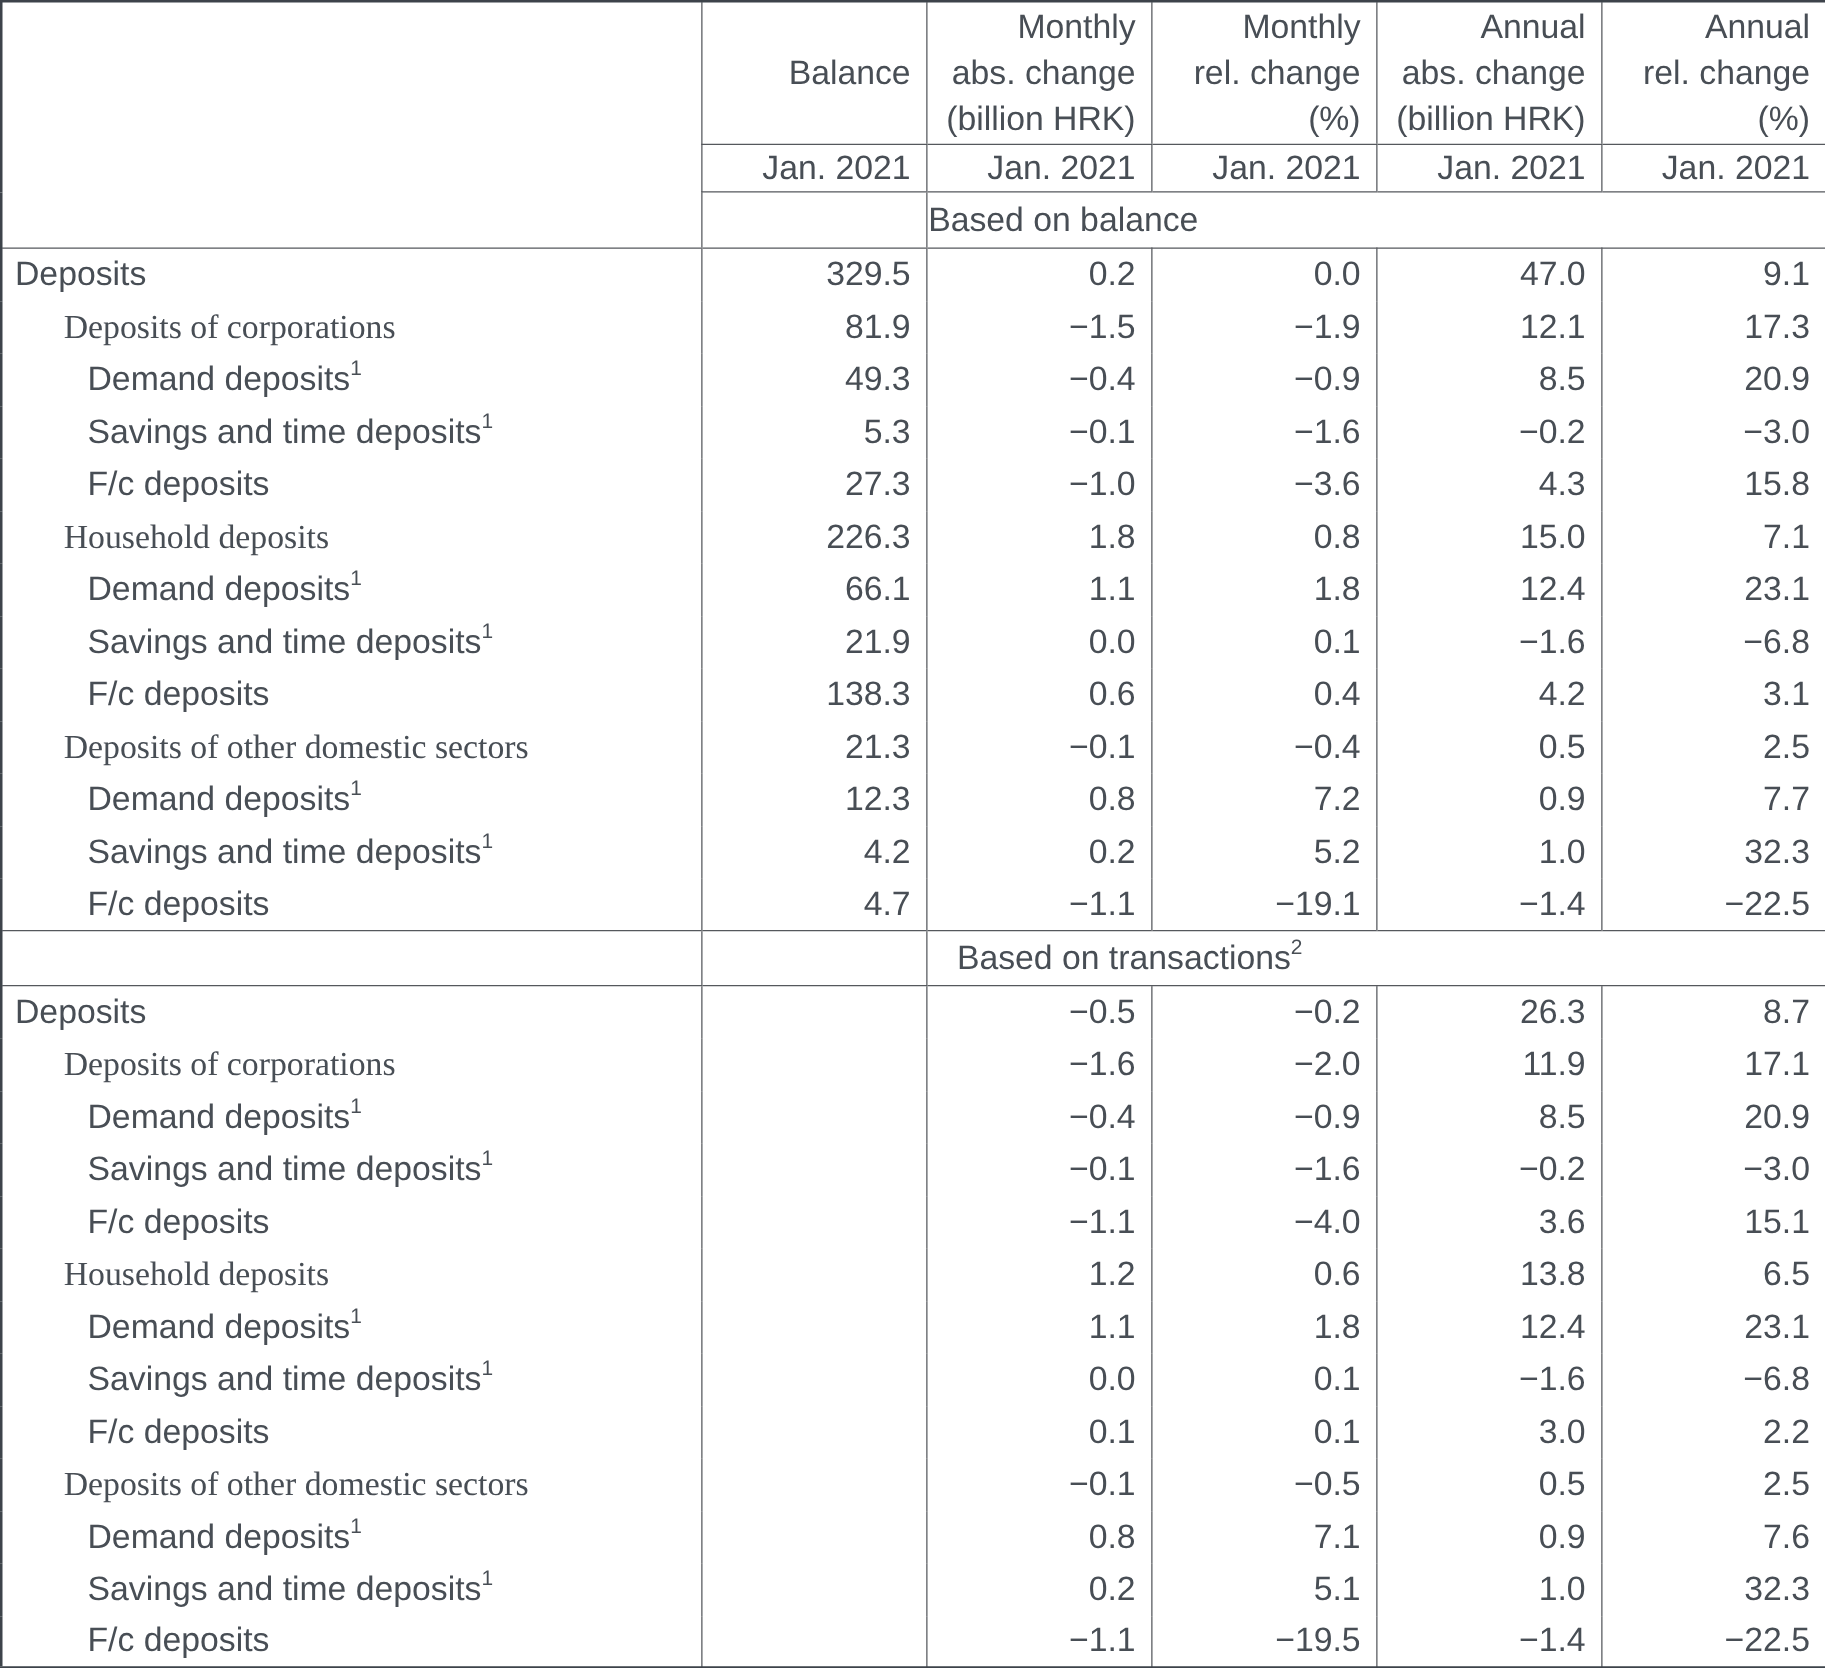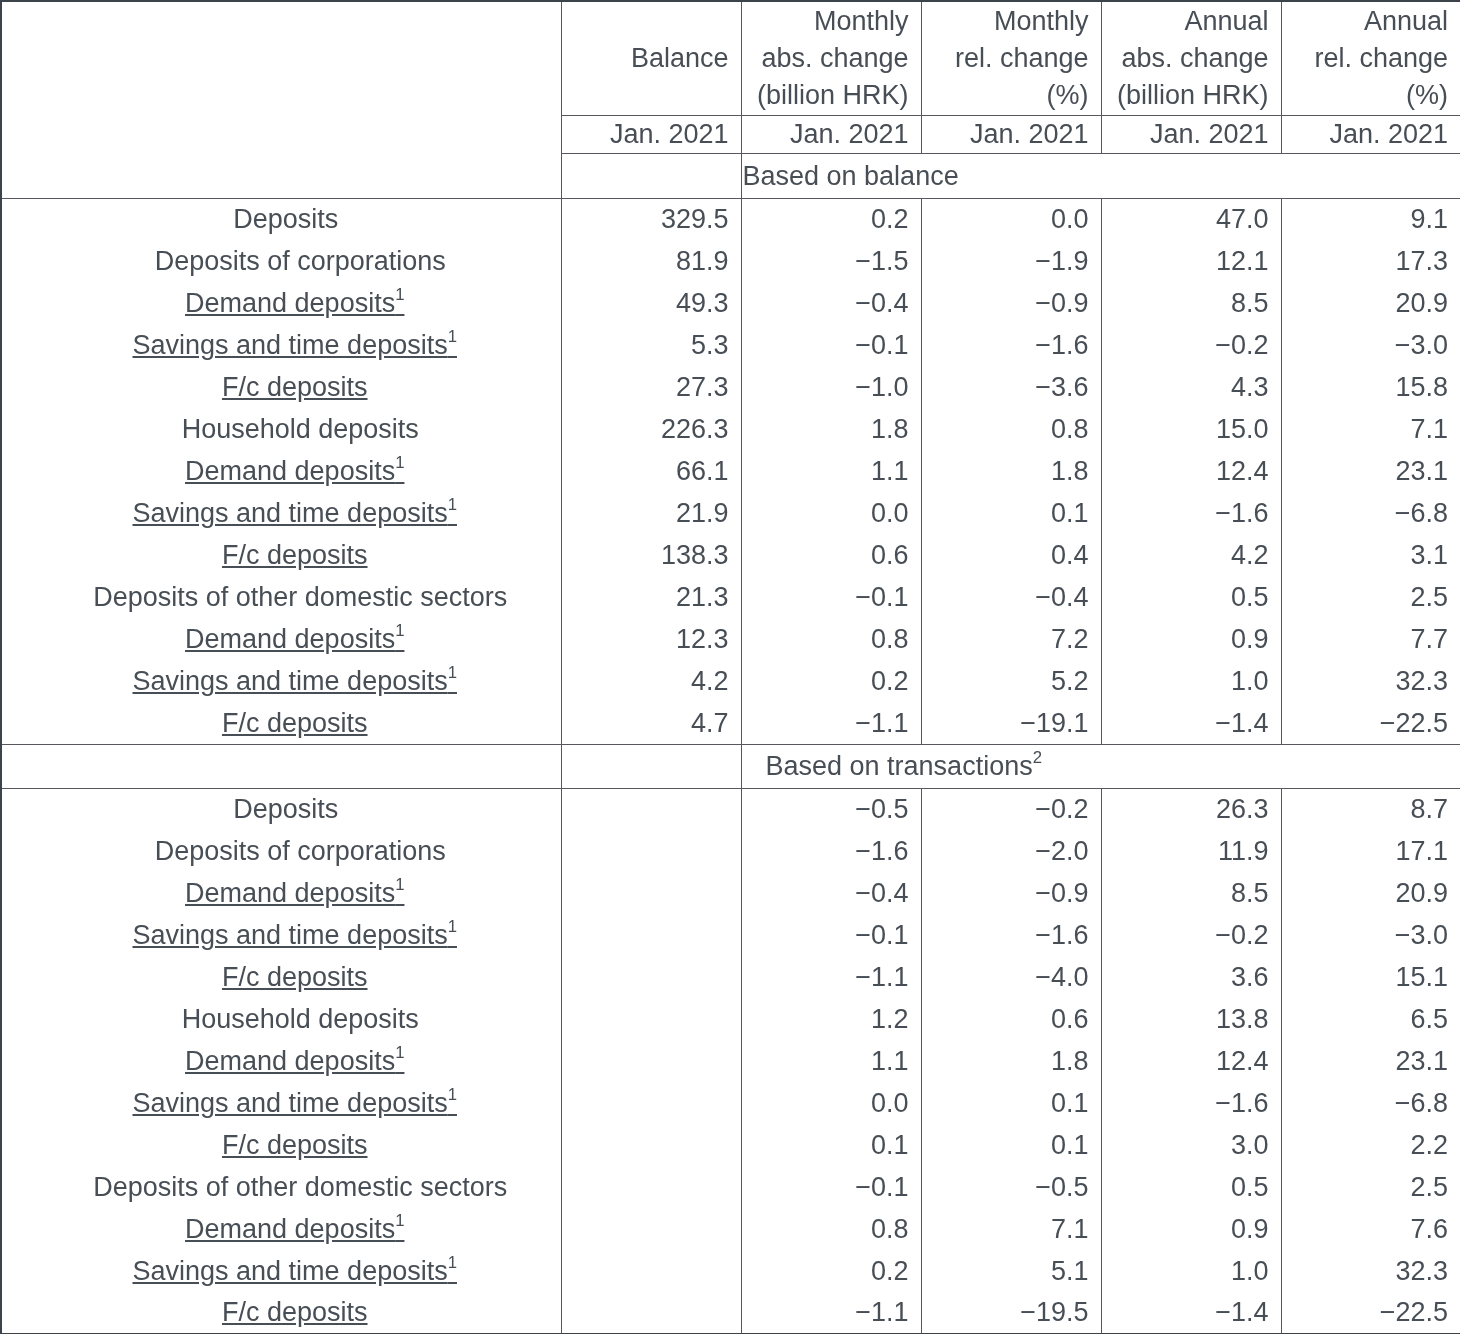--- a/index.html
+++ b/index.html
@@ -58,26 +58,26 @@
     vertical-align: middle;
   }
   
   tbody.data tr { height: 42px; }
   td.num {
     text-align: right;
     vertical-align: middle;
     padding-right: 12px;
   }
   td.label {
-    text-align: center;
+    text-align: left;
     vertical-align: middle;
   }
   td.indent-0 { padding-left: 10px; }
-  td.indent-1 { padding-left: 39px; }
-  td.indent-2 { padding-left: 28px; text-decoration: underline; }
+  td.indent-1 { padding-left: 49px; font-family: Liberation Serif, serif; }
+  td.indent-2 { padding-left: 68px; }
   sup {
     font-size: 0.62em;
     line-height: 0;
     position: relative;
     top: -0.1em;
   }
 </style>
 </head>
 <body>
 

